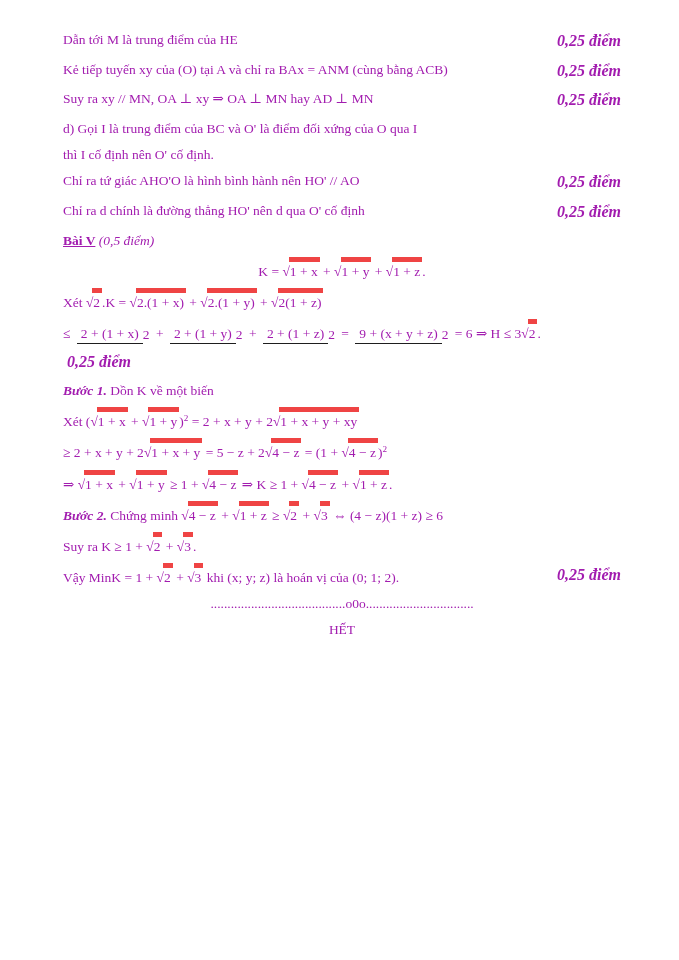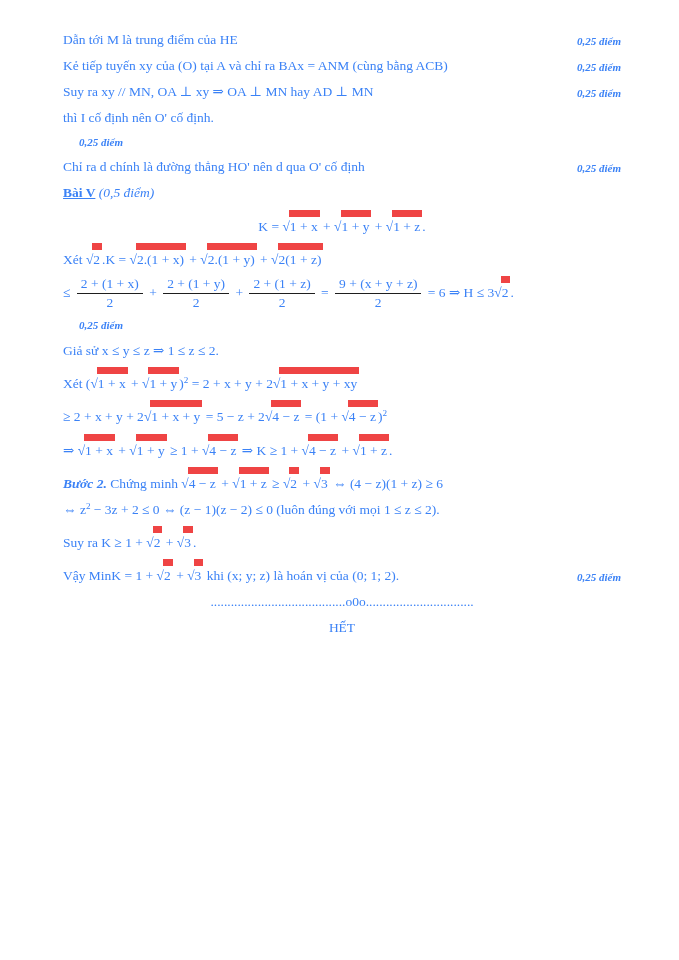--- a/index.html
+++ b/index.html
@@ -1,60 +1,60 @@
 <!DOCTYPE html>
 <html><head>
 <meta charset="utf-8">
 <style>
   html,body { margin:0; padding:0; background:#e9e9e9; }
   .page {
     position:relative;
     width:679px; height:960px;
     margin:0 auto;
     background:#ffffff;
-    color:#3b82f6;
+    color:#a21caf;
     font-family:"Liberation Serif","DejaVu Serif",serif;
     font-size:13.5px;
     overflow:hidden;
   }
   .doc-body { padding:30px 58px 0 63px; }
   .line {
     display:flex;
     align-items:baseline;
     margin-bottom:7px;
     line-height:1.42;
   }
   .content { flex:1 1 auto; min-width:0; }
   .line.center .content { text-align:center; }
   .score {
     flex:0 0 auto;
     font-weight:700;
     font-style:italic;
     white-space:nowrap;
-    margin-left:16px;
-    font-size:11px;
+    margin-left:4px;
+    font-size:16px;
     align-self:flex-end;
   }
   .txt { }
   .italic { font-style:italic;margin-top:16px; }
   .bold-italic { font-weight:700; font-style:italic; }
   .bold-underline { font-weight:700; text-decoration:underline;text-align:right; }
   
   .sqrt { display:inline-block; white-space:nowrap; vertical-align:baseline; }
   .sqrt-sym { display:inline-block; }
   .radicand {
     display:inline-block;
-    border-top:7px solid #ef4444;
+    border-top:5px solid #ef4444;
     padding:0 2px 0 1px;
     margin-left:-1px;
   }
   
   .frac {
     display:inline-flex;
-    flex-direction:column;
+    flex-direction:row;
     text-align:center;
     vertical-align:middle;
     margin:0 3px;
     line-height:1.2;
   }
   .frac .num { border-bottom:1px solid #1e1e1e; padding:0 4px 1px; }
   .frac .den { padding-top:1px; }
   sup { font-size:0.68em; line-height:0; }
 </style>
 </head>
@@ -68,23 +68,27 @@
       </div>
       <div class="line">
         <span class="content"><span class="txt">Kẻ tiếp tuyến xy của (O) tại A và chỉ ra BAx = ANM (cùng bằng ACB)</span></span>
         <span class="score">0,25 điểm</span>
       </div>
       <div class="line">
         <span class="content"><span class="txt">Suy ra xy // MN, OA ⊥ xy ⇒ OA ⊥ MN hay AD ⊥ MN</span></span>
         <span class="score">0,25 điểm</span>
       </div>
       <div class="line">
+        <span class="content"><span class="txt">d) Gọi I là trung điểm của BC và O' là điểm đối xứng của O qua I</span></span>
+      </div>
+      <div class="line">
         <span class="content"><span class="txt">thì I cố định nên O' cố định.</span></span>
       </div>
       <div class="line">
+        <span class="content"><span class="txt">Chỉ ra tứ giác AHO'O là hình bình hành nên HO' // AO</span></span>
         <span class="score">0,25 điểm</span>
       </div>
       <div class="line">
         <span class="content"><span class="txt">Chỉ ra d chính là đường thẳng HO' nên d qua O' cố định</span></span>
         <span class="score">0,25 điểm</span>
       </div>
       <div class="line">
         <span class="content"><span class="bold-underline">Bài V</span><span class="italic"> (0,5 điểm)</span></span>
       </div>
       <div class="line center">
@@ -105,36 +109,33 @@
             <span class="den"><span class="txt">2</span></span>
           </span><span class="txt"> = </span><span class="frac">
             <span class="num"><span class="txt">9 + (x + y + z)</span></span>
             <span class="den"><span class="txt">2</span></span>
           </span><span class="txt"> = 6 ⇒ H ≤ 3</span><span class="sqrt"><span class="sqrt-sym">√</span><span class="radicand"><span class="txt">2</span></span></span><span class="txt">.</span></span>
       </div>
       <div class="line">
         <span class="score">0,25 điểm</span>
       </div>
       <div class="line">
-        <span class="content"><span class="txt">Giả sử x ≤ y ≤ z ⇒ 1 ≤ z ≤ 2.</span></span>
+        <span class="content"><span class="bold-italic">Bước 1.</span><span class="txt"> Dồn K về một biến</span></span>
       </div>
       <div class="line">
         <span class="content"><span class="txt">Xét (</span><span class="sqrt"><span class="sqrt-sym">√</span><span class="radicand"><span class="txt">1 + x</span></span></span><span class="txt"> + </span><span class="sqrt"><span class="sqrt-sym">√</span><span class="radicand"><span class="txt">1 + y</span></span></span><span class="txt">)</span><sup><span class="txt">2</span></sup><span class="txt"> = 2 + x + y + 2</span><span class="sqrt"><span class="sqrt-sym">√</span><span class="radicand"><span class="txt">1 + x + y + xy</span></span></span></span>
       </div>
       <div class="line">
         <span class="content"><span class="txt">≥ 2 + x + y + 2</span><span class="sqrt"><span class="sqrt-sym">√</span><span class="radicand"><span class="txt">1 + x + y</span></span></span><span class="txt"> = 5 − z + 2</span><span class="sqrt"><span class="sqrt-sym">√</span><span class="radicand"><span class="txt">4 − z</span></span></span><span class="txt"> = (1 + </span><span class="sqrt"><span class="sqrt-sym">√</span><span class="radicand"><span class="txt">4 − z</span></span></span><span class="txt">)</span><sup><span class="txt">2</span></sup></span>
       </div>
       <div class="line">
         <span class="content"><span class="txt">⇒ </span><span class="sqrt"><span class="sqrt-sym">√</span><span class="radicand"><span class="txt">1 + x</span></span></span><span class="txt"> + </span><span class="sqrt"><span class="sqrt-sym">√</span><span class="radicand"><span class="txt">1 + y</span></span></span><span class="txt"> ≥ 1 + </span><span class="sqrt"><span class="sqrt-sym">√</span><span class="radicand"><span class="txt">4 − z</span></span></span><span class="txt"> ⇒ K ≥ 1 + </span><span class="sqrt"><span class="sqrt-sym">√</span><span class="radicand"><span class="txt">4 − z</span></span></span><span class="txt"> + </span><span class="sqrt"><span class="sqrt-sym">√</span><span class="radicand"><span class="txt">1 + z</span></span></span><span class="txt">.</span></span>
       </div>
       <div class="line">
         <span class="content"><span class="bold-italic">Bước 2.</span><span class="txt"> Chứng minh </span><span class="sqrt"><span class="sqrt-sym">√</span><span class="radicand"><span class="txt">4 − z</span></span></span><span class="txt"> + </span><span class="sqrt"><span class="sqrt-sym">√</span><span class="radicand"><span class="txt">1 + z</span></span></span><span class="txt"> ≥ </span><span class="sqrt"><span class="sqrt-sym">√</span><span class="radicand"><span class="txt">2</span></span></span><span class="txt"> + </span><span class="sqrt"><span class="sqrt-sym">√</span><span class="radicand"><span class="txt">3</span></span></span><span class="txt"> ⇔ (4 − z)(1 + z) ≥ 6</span></span>
-      </div>
-      <div class="line">
-        <span class="content"><span class="txt">⇔ z</span><sup><span class="txt">2</span></sup><span class="txt"> − 3z + 2 ≤ 0 ⇔ (z − 1)(z − 2) ≤ 0 (luôn đúng với mọi 1 ≤ z ≤ 2).</span></span>
       </div>
       <div class="line">
         <span class="content"><span class="txt">Suy ra K ≥ 1 + </span><span class="sqrt"><span class="sqrt-sym">√</span><span class="radicand"><span class="txt">2</span></span></span><span class="txt"> + </span><span class="sqrt"><span class="sqrt-sym">√</span><span class="radicand"><span class="txt">3</span></span></span><span class="txt">.</span></span>
       </div>
       <div class="line">
         <span class="content"><span class="txt">Vậy MinK = 1 + </span><span class="sqrt"><span class="sqrt-sym">√</span><span class="radicand"><span class="txt">2</span></span></span><span class="txt"> + </span><span class="sqrt"><span class="sqrt-sym">√</span><span class="radicand"><span class="txt">3</span></span></span><span class="txt"> khi (x; y; z) là hoán vị của (0; 1; 2).</span></span>
         <span class="score">0,25 điểm</span>
       </div>
       <div class="line center">
         <span class="content"><span class="txt">........................................o0o................................</span></span>

